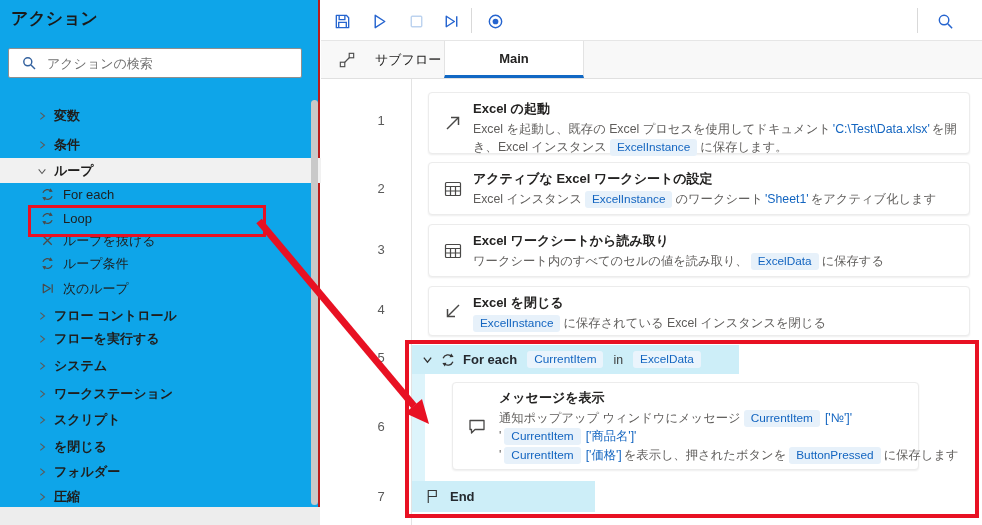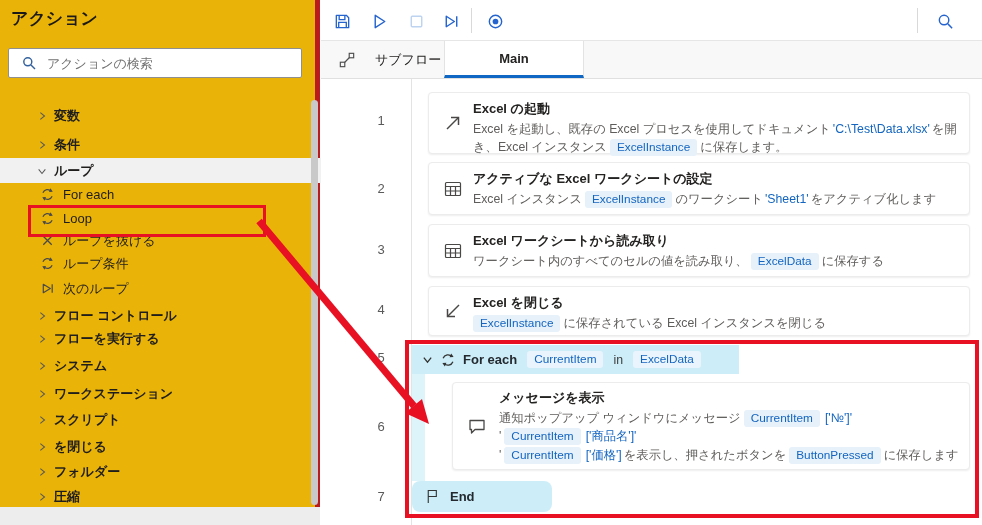--- a/index.html
+++ b/index.html
@@ -1,20 +1,20 @@
 <!DOCTYPE html>
 <html><head>
 <meta charset="utf-8">
 <style>
   html,body{margin:0;padding:0;background:#fff;}
   #app{position:relative;width:982px;height:525px;background:#fff;overflow:hidden;
        font-family:"Liberation Sans","DejaVu Sans",sans-serif;color:#242322;}
   
-  .sidebar{position:absolute;left:0;top:0;width:320px;height:507px;background:#eab308;
-           border-right:5px solid #b91c1c;box-sizing:border-box;}
+  .sidebar{position:absolute;left:0;top:0;width:320px;height:507px;background:#0ea5e9;
+           border-right:2px solid #b91c1c;box-sizing:border-box;}
   .sidebar-bottom{position:absolute;left:0;top:507px;width:320px;height:18px;background:#ededed;}
   .sb-title{position:absolute;left:11px;top:7px;font-size:17px;font-weight:700;color:#1b1a19;}
   .sb-search{position:absolute;left:8px;top:48px;width:294px;height:30px;border:1px solid #8f8f8f;
              border-radius:2px;background:#fff;box-sizing:border-box;display:flex;align-items:center;}
   .sb-search svg{margin:0 8px 0 12px;flex:0 0 auto;}
   .sb-search input{border:none;outline:none;flex:1;font-size:13px;color:#333;background:transparent;
                    font-family:inherit;}
   .sb-search input::placeholder{color:#707070;}
   .sb-row{position:absolute;left:0;width:312px;height:25px;display:flex;align-items:center;cursor:default;padding-left:24px;}
   .sb-row .chev{margin-left:13px;margin-right:7px;flex:0 0 auto;}
@@ -50,28 +50,28 @@
   .pill{display:inline-block;background:#e7f1fa;color:#1365c0;border-radius:3px;padding:0 7px;
         font-size:11.8px;line-height:17px;margin:0 3px;white-space:nowrap;}
   .bluetext{color:#1365c0;margin:0 2px;}
   
   .feh{position:absolute;left:91px;top:266px;width:327px;height:29px;background:#cdeef8;
        display:flex;align-items:center;padding-left:10px;box-sizing:border-box;gap:7px;}
   .feh .pill{background:#eaf4fc;}
   .feh-label{font-size:13px;font-weight:600;color:#24292f;}
   .feh-in{font-size:12.3px;color:#3b3b3b;}
   .loop-strip{position:absolute;left:91px;top:295px;width:13px;height:107px;background:#ddf4fb;}
-  .msg-card{position:absolute;left:131px;top:303px;width:518px;height:88px;background:#fff;
+  .msg-card{position:absolute;left:131px;top:303px;width:467px;height:88px;background:#fff;
             border:1px solid #ececec;border-radius:4px;box-shadow:0 1px 2px rgba(0,0,0,.07);
             box-sizing:border-box;padding:6px 12px 8px 46px;}
   .msg-card .aicon{position:absolute;left:14px;top:33px;}
   .msg-line{font-size:12.3px;color:#5f5d5b;line-height:1.5;white-space:nowrap;}
-  .end-bar{position:absolute;left:91px;top:402px;width:140px;height:31px;background:#cdeef8;
+  .end-bar{position:absolute;left:91px;top:402px;width:183px;height:31px;background:#cdeef8;
            display:flex;align-items:center;gap:9px;padding-left:12px;box-sizing:border-box;
-           font-size:13px;font-weight:600;color:#24292f;border-radius:8px;}
+           font-size:13px;font-weight:600;color:#24292f;}
   
   .red-box-loop{position:absolute;left:28px;top:205px;width:232px;height:26px;border:3px solid #e81123;z-index:20;pointer-events:none;}
   .red-box-block{position:absolute;left:405px;top:340px;width:574px;height:178px;border:4px solid #e81123;z-index:20;pointer-events:none;box-sizing:border-box;}
   .arrow-svg{position:absolute;left:0;top:0;width:982px;height:525px;z-index:19;pointer-events:none;}
 </style>
 </head>
 <body>
 
 <div id="app">
 

